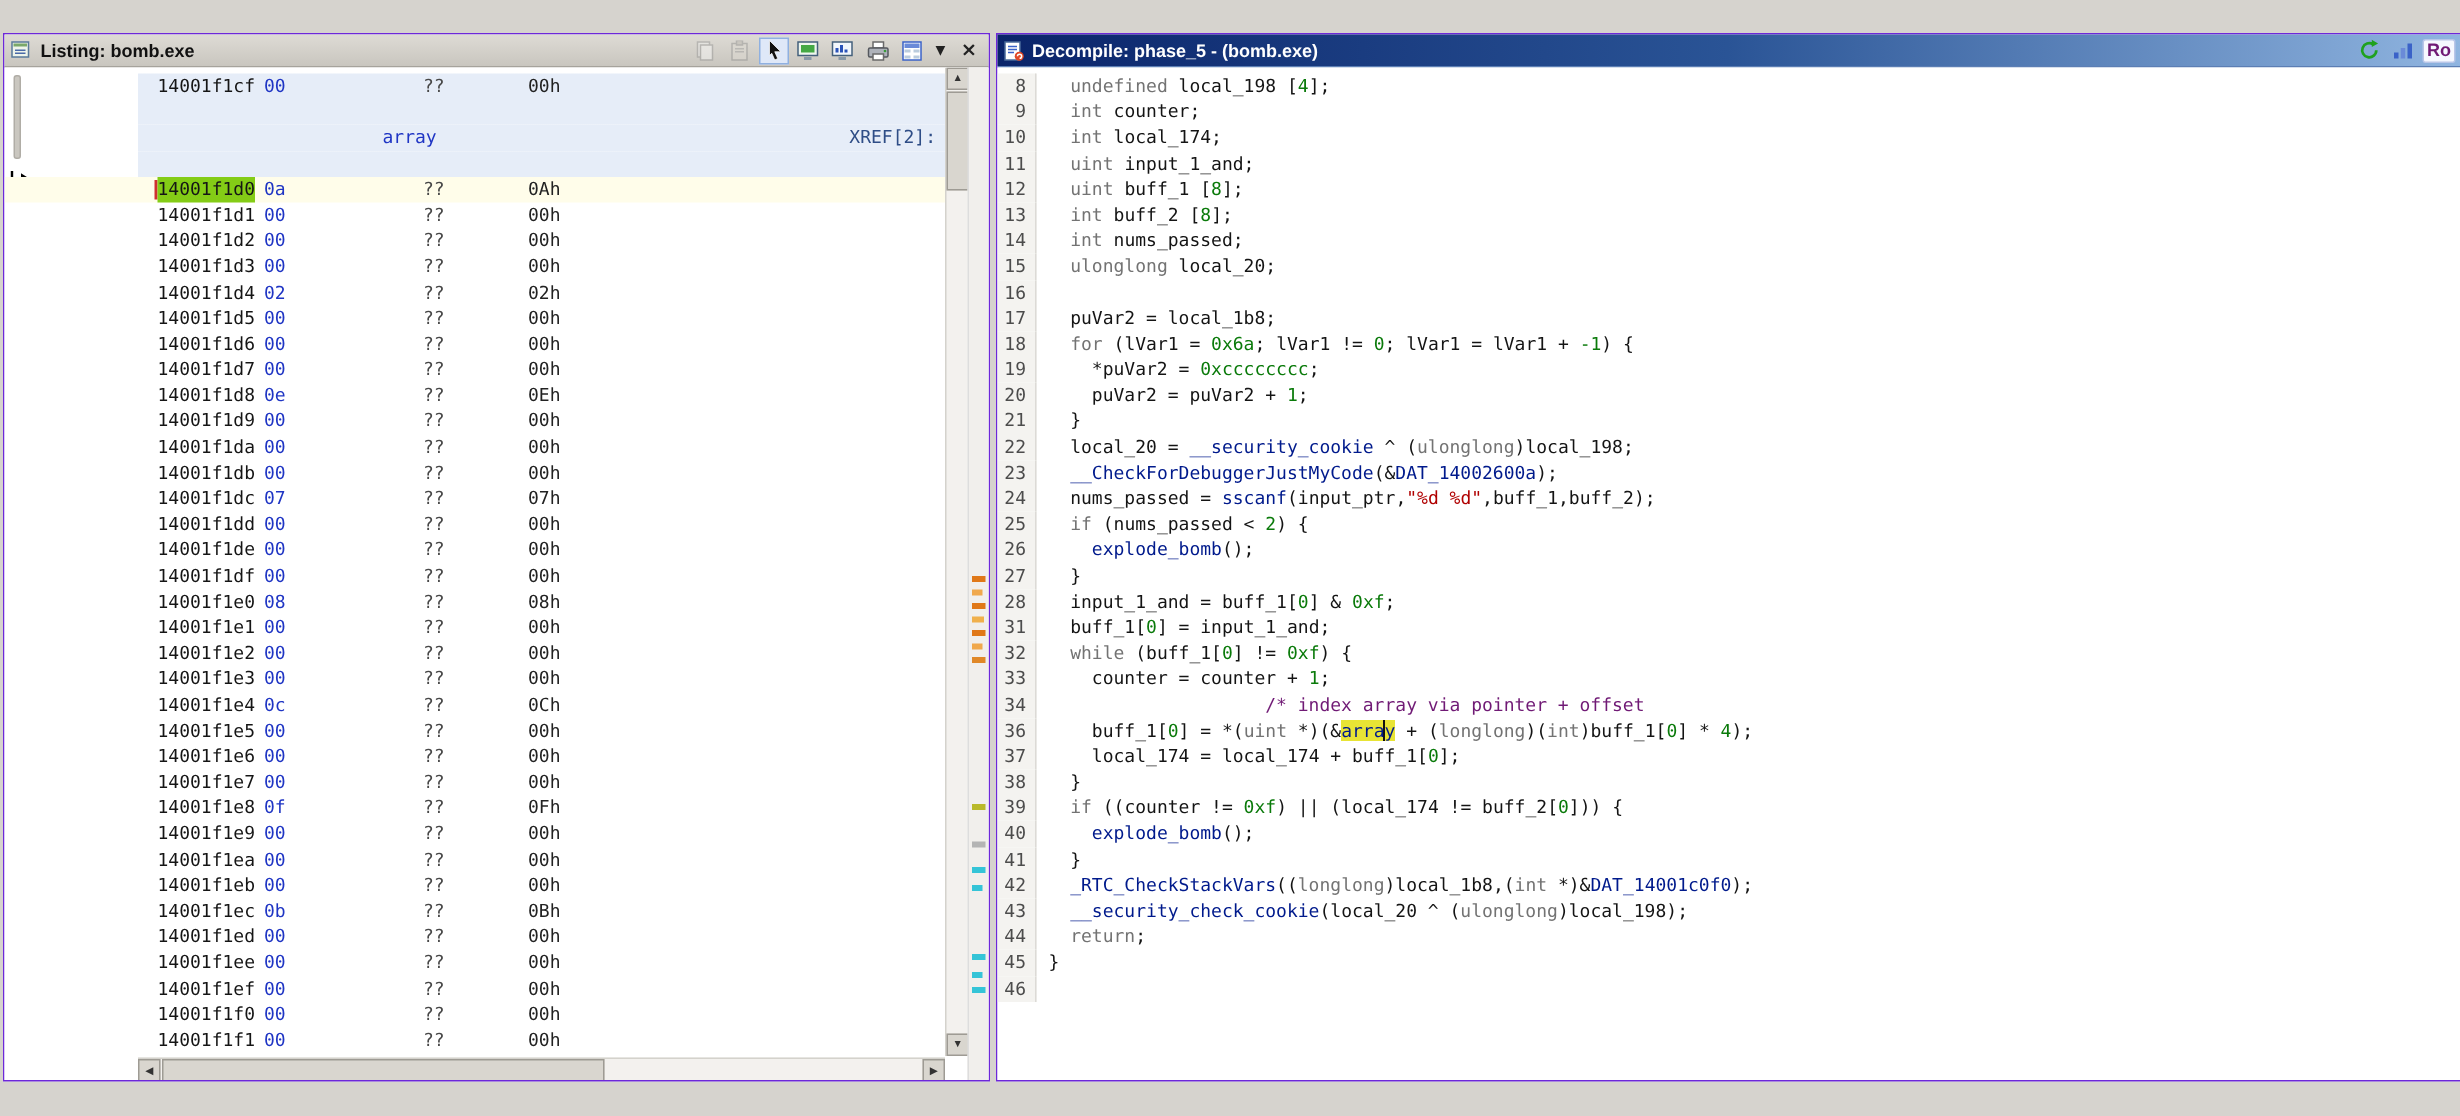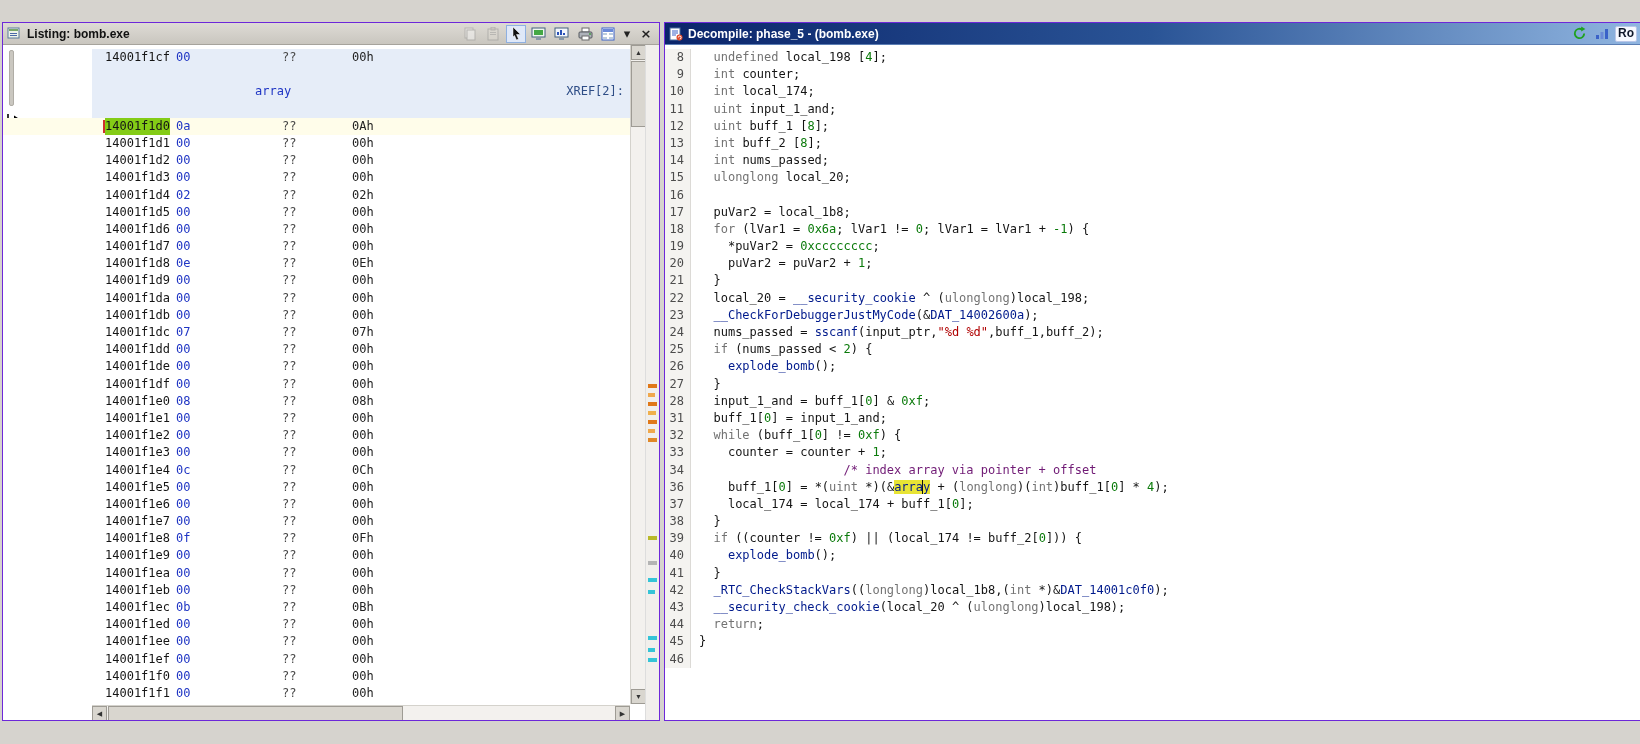--- a/index.html
+++ b/index.html
@@ -12,21 +12,21 @@
   .tbar{height:22px;display:flex;align-items:center;gap:5px;padding:0 3px 0 4px;}
   .tbar.inactive{background:linear-gradient(#dedbd5,#c9c6bf);border-bottom:1px solid #a6a39c;color:#111;}
   .tbar.active{background:linear-gradient(to right,#0a246a 0%,#2a5496 45%,#a6caf0 100%);border-bottom:1px solid #5c7eb4;color:#fff;}
   .ttext{font:bold 12px "Liberation Sans",sans-serif;white-space:nowrap;}
   .tb-tools{margin-left:auto;display:flex;align-items:center;gap:3px;}
   .tbtn{width:20px;height:18px;display:flex;align-items:center;justify-content:center;background:transparent;border:1px solid transparent;padding:0;}
   .tbtn.pressed{background:#dfe8f8;border:1px solid #8fb0e0;}
   .tbtn.disabled{opacity:.45;}
   .glyph-btn{font:bold 13px "DejaVu Sans",sans-serif;color:#222;}
   .tbar.active .glyph-btn{color:#fff;}
-  .ro-label{font:bold 12px "Liberation Sans",sans-serif;color:#0f172a;background:#f6f8ff;border:1px solid #b9c6e8;border-radius:2px;padding:4px 2px;height:16px;line-height:15px;}
+  .ro-label{font:bold 12px "Liberation Sans",sans-serif;color:#701a75;background:#f6f8ff;border:1px solid #b9c6e8;border-radius:2px;padding:4px 2px;height:16px;line-height:15px;}
 
   .pbody{position:absolute;top:22px;left:0;right:0;bottom:0;background:#fff;overflow:hidden;}
 
   
   .listing-rows{position:absolute;left:0;top:0;right:29px;bottom:16px;padding-top:4px;overflow:hidden;}
   .lr{position:relative;height:17.2px;line-height:17.2px;font-family:"DejaVu Sans Mono",monospace;font-size:12px;white-space:pre;}
   .lr.band{background:linear-gradient(to right,rgba(0,0,0,0) 0 89px,#e6edf8 89px);}
   .lr.cur{background:#fffdea;}
   .lr .a{position:absolute;left:102px;color:#151515;}
   .lr.cur .a{background:#84cc16;}

